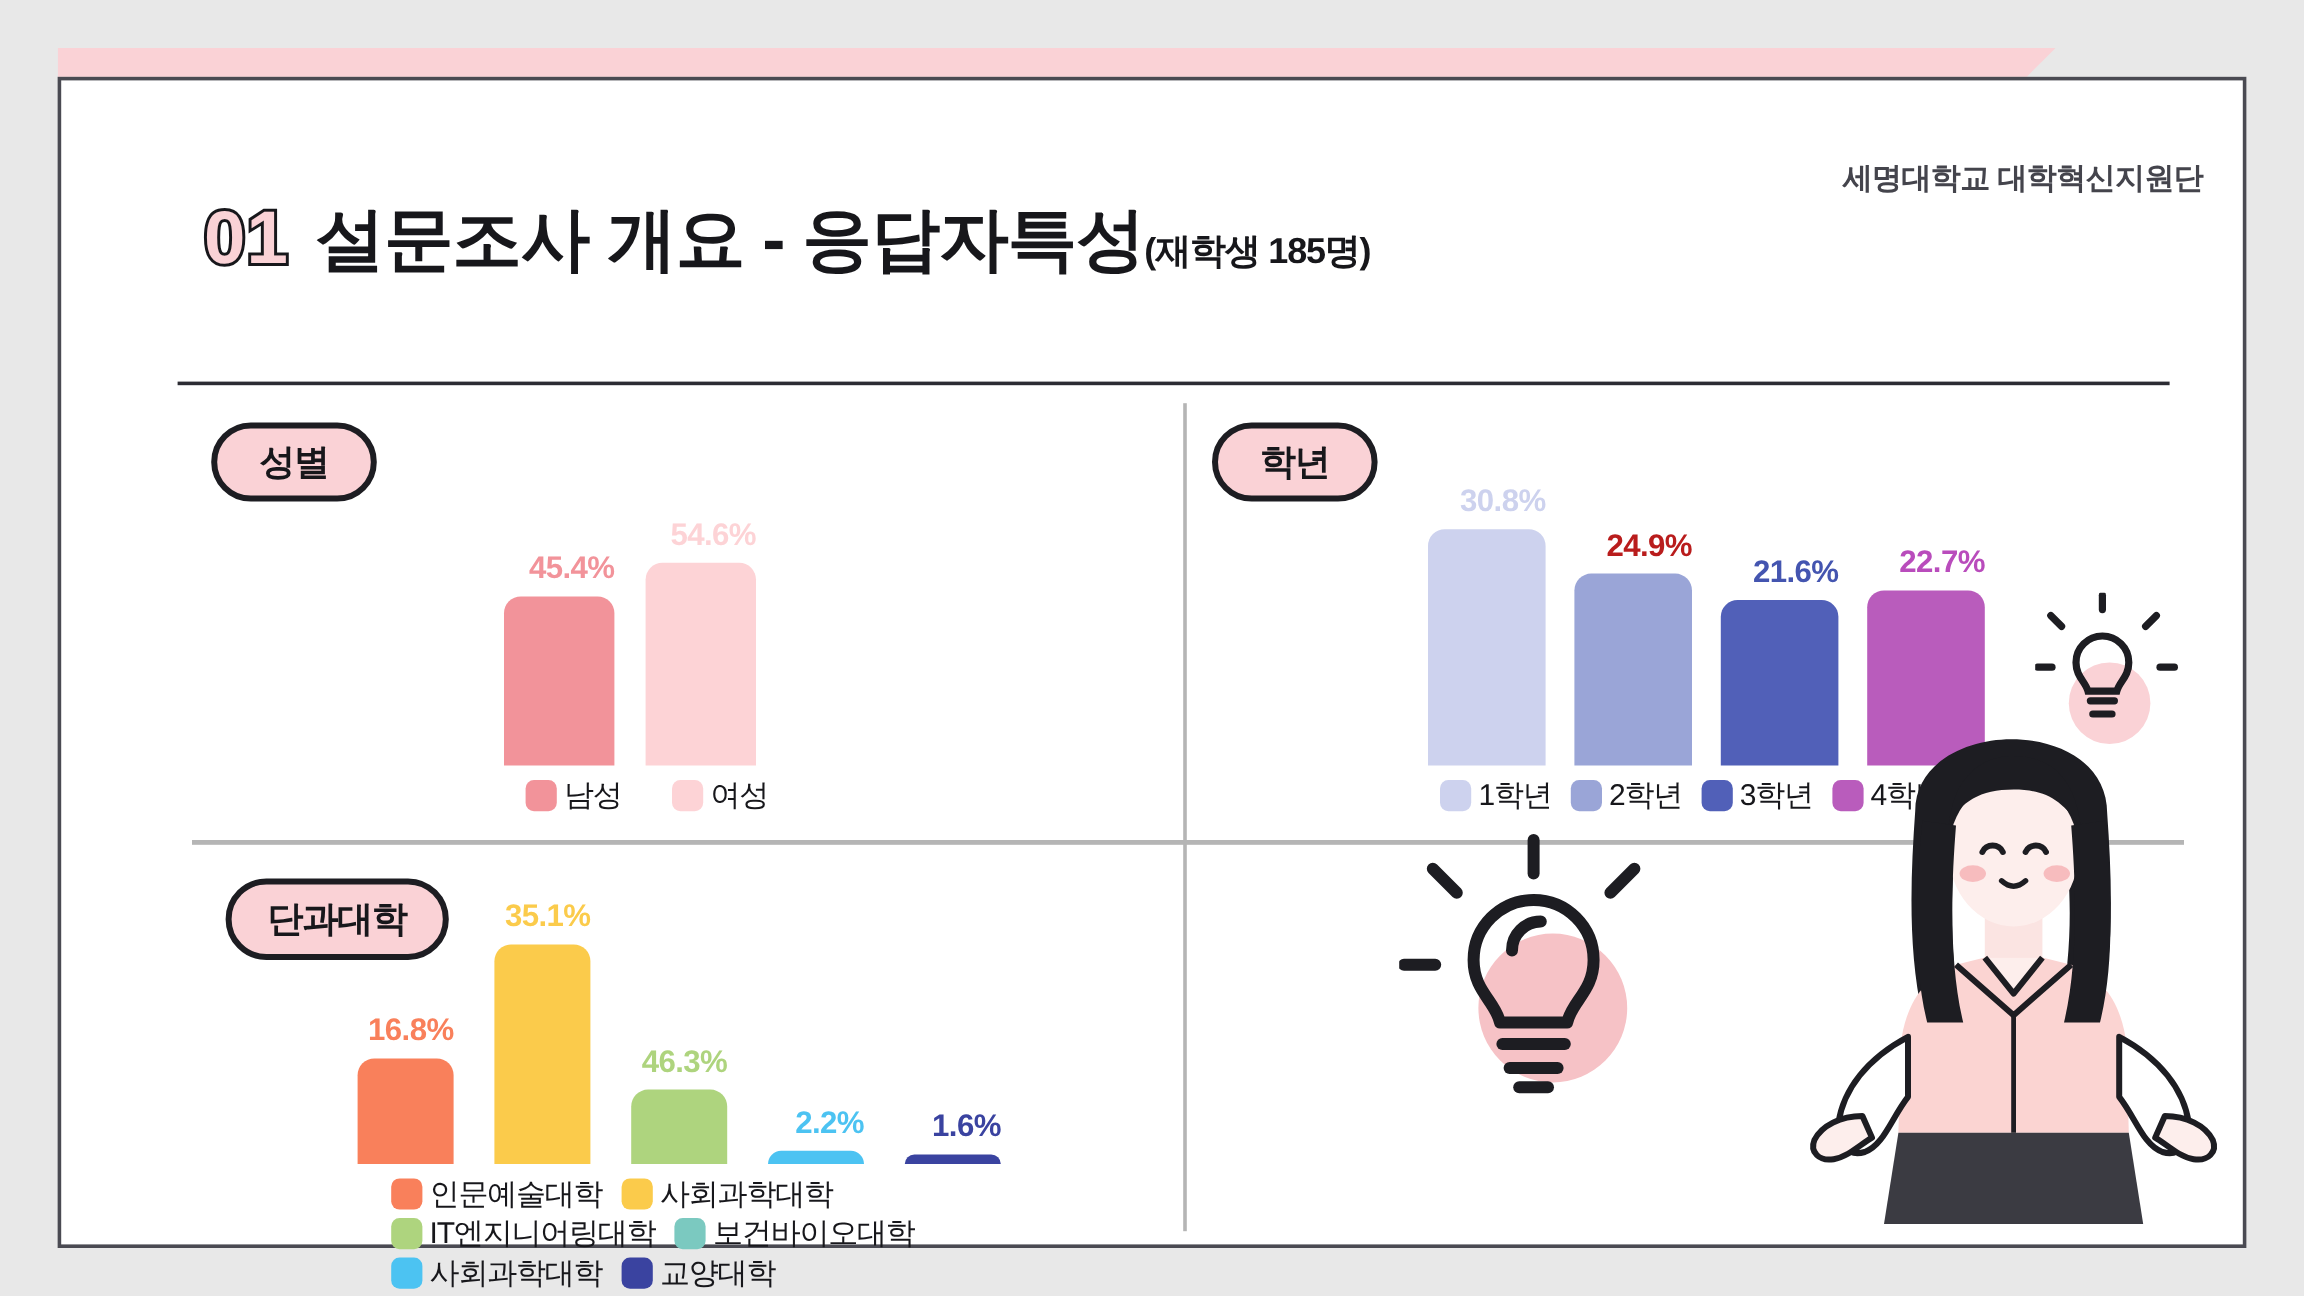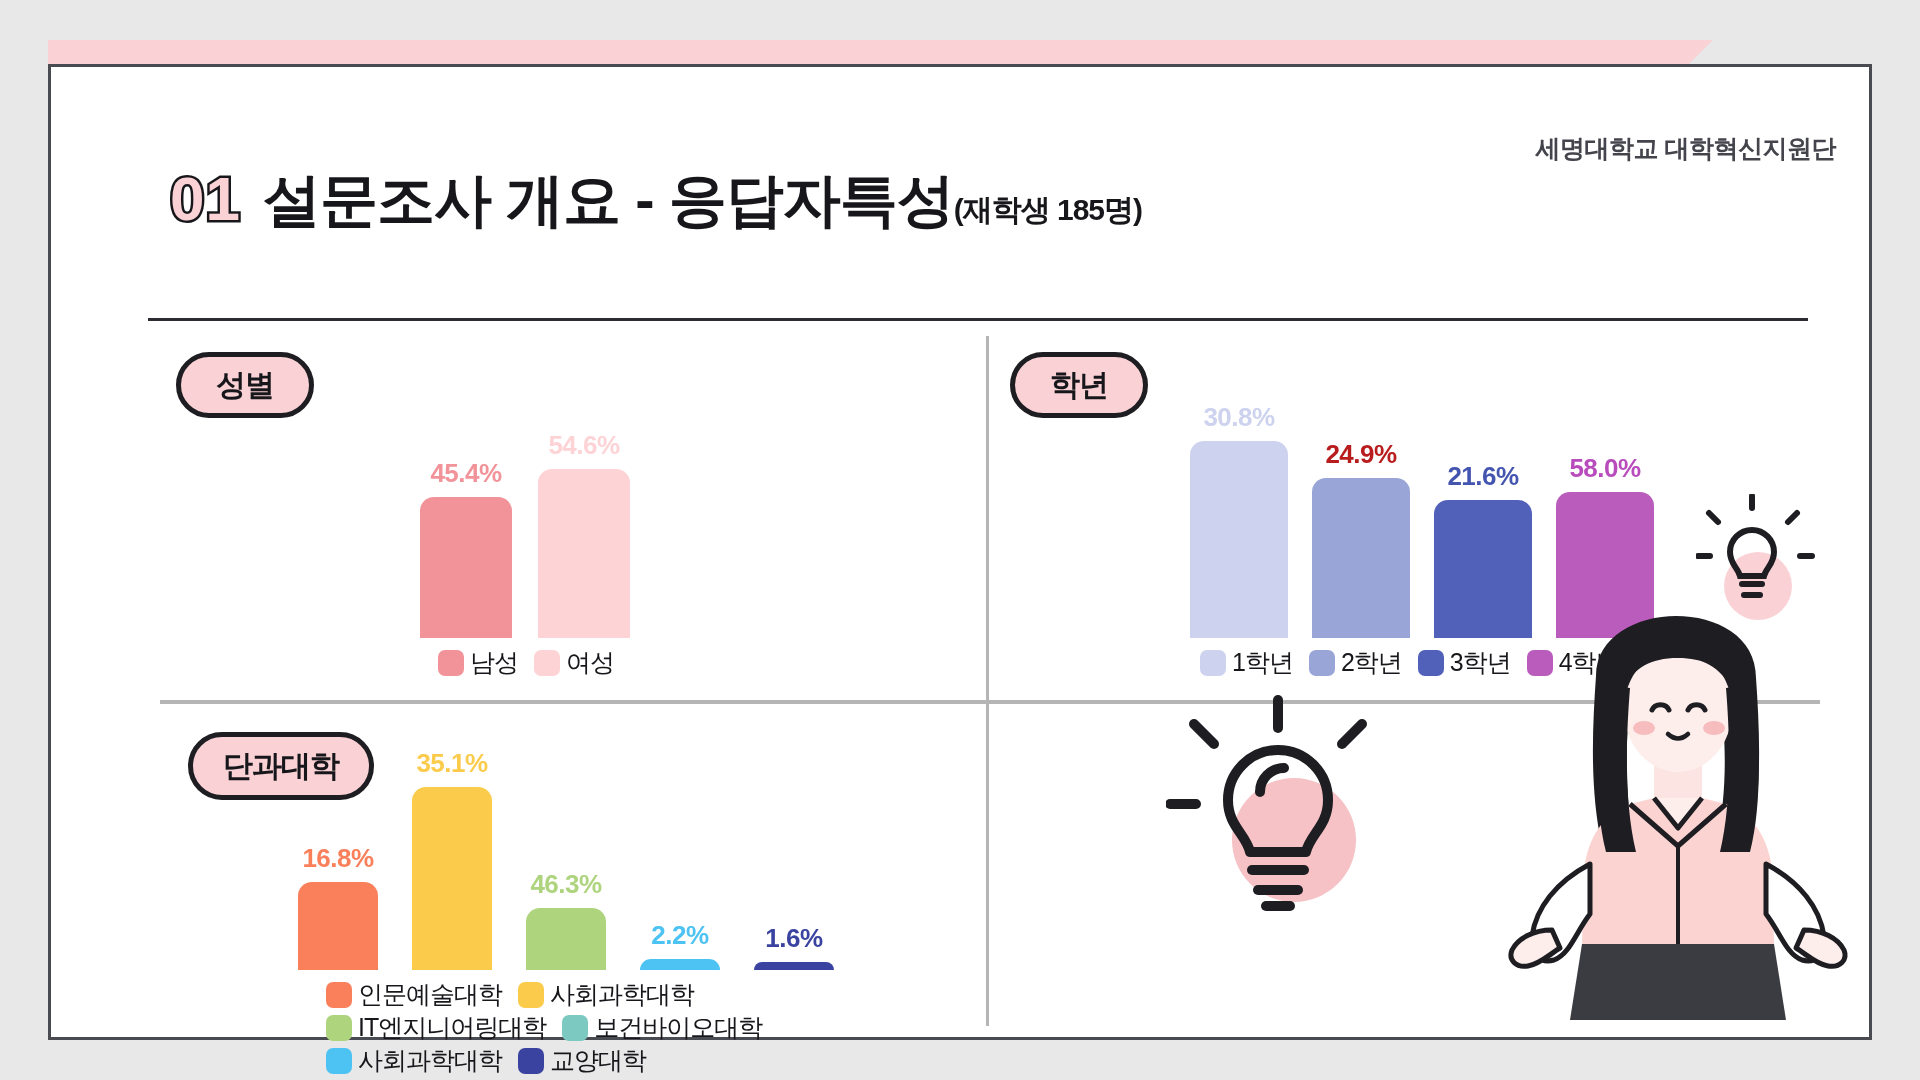--- a/index.html
+++ b/index.html
@@ -101,21 +101,21 @@
     letter-spacing:-1px;
     white-space:nowrap;
   }
   .bars {
     position:absolute;
     display:flex; align-items:flex-end;
   }
   .bar-col {
     position:relative;
     display:flex; flex-direction:column;
-    align-items:center; justify-content:flex-end;
+    align-items:flex-end; justify-content:flex-end;
     height:100%;
   }
   .bar-val {
     font-size:26px; font-weight:bold;
     letter-spacing:-0.5px;
     margin-bottom:8px;
     white-space:nowrap;
   }
   .bar-rect {
     width:100%;
@@ -174,21 +174,21 @@
       <div class="bar-col" style="width: 92px; margin-right: 26px;">
         <div class="bar-val" style="color: rgb(242, 147, 154);">45.4%</div>
         <div class="bar-rect" style="background: rgb(242, 147, 154); height: 140.74px;"></div>
       </div>
       <div class="bar-col" style="width: 92px; margin-right: 0px;">
         <div class="bar-val" style="color: rgb(253, 211, 214);">54.6%</div>
         <div class="bar-rect" style="background: rgb(253, 211, 214); height: 169.26px;"></div>
       </div>
     </div>
 
-  <div class="legend" id="legend-gender" style="left:390px; top:606px; width:260px;">
+  <div class="legend" id="legend-gender" style="left:390px; top:606px; width:260px;gap:26px;">
       <div class="legend-item">
         <span class="legend-swatch" style="background: rgb(242, 147, 154);"></span>
         <span class="legend-label">남성</span>
       </div>
       <div class="legend-item">
         <span class="legend-swatch" style="background: rgb(253, 211, 214);"></span>
         <span class="legend-label">여성</span>
       </div>
     </div>
 
@@ -201,21 +201,21 @@
       </div>
       <div class="bar-col" style="width: 98px; margin-right: 24px;">
         <div class="bar-val" style="color: #b91c1c;">24.9%</div>
         <div class="bar-rect" style="background: rgb(154, 165, 215); height: 159.653px;"></div>
       </div>
       <div class="bar-col" style="width: 98px; margin-right: 24px;">
         <div class="bar-val" style="color: rgb(68, 85, 176);">21.6%</div>
         <div class="bar-rect" style="background: rgb(81, 96, 184); height: 138.494px;"></div>
       </div>
       <div class="bar-col" style="width: 98px; margin-right: 0px;">
-        <div class="bar-val" style="color: rgb(185, 76, 188);">58.0%</div>
+        <div class="bar-val" style="color: rgb(185, 76, 188);">22.7%</div>
         <div class="bar-rect" style="background: rgb(185, 92, 188); height: 145.547px;"></div>
       </div>
     </div>
 
   <div class="legend" id="legend-grade" style="left:1152px; top:606px; width:520px;">
       <div class="legend-item">
         <span class="legend-swatch" style="background: rgb(205, 210, 238);"></span>
         <span class="legend-label">1학년</span>
       </div>
       <div class="legend-item">

